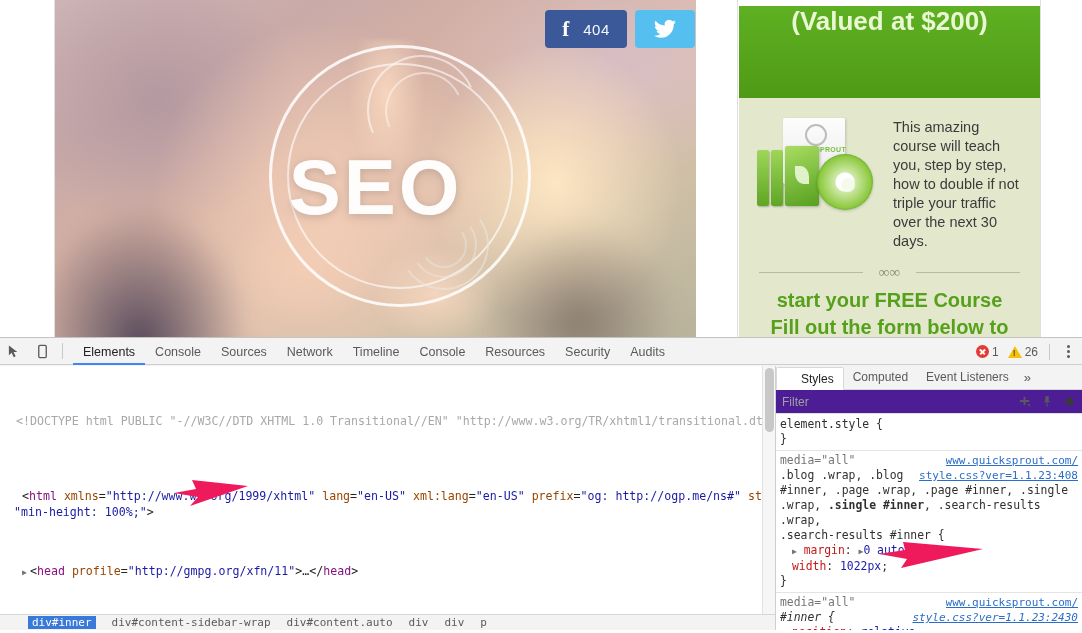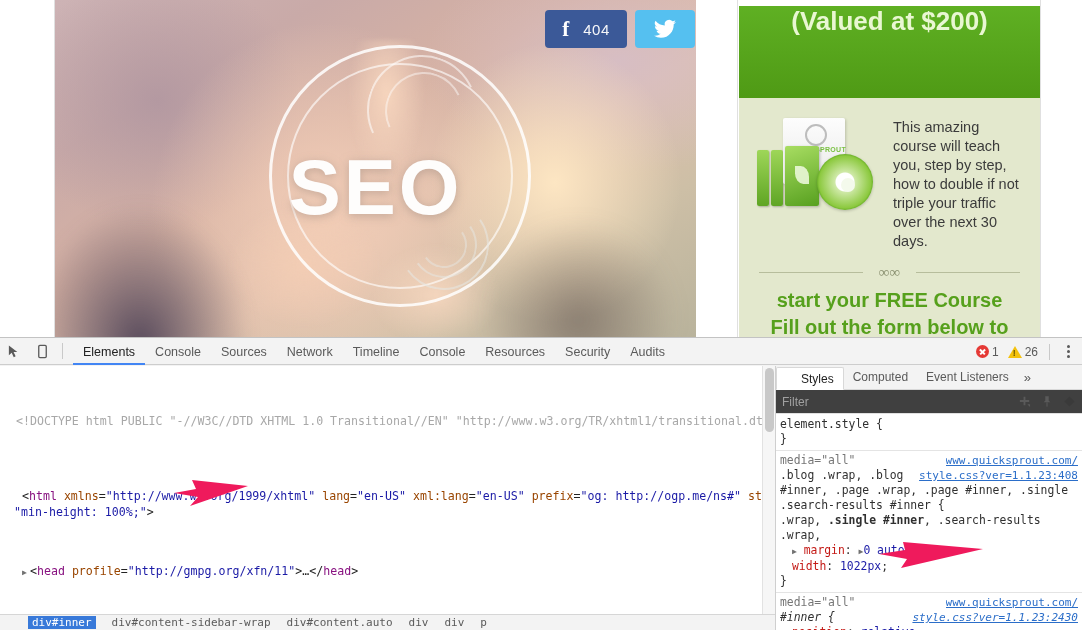--- a/index.html
+++ b/index.html
@@ -267,21 +267,21 @@
   
   #styles-panel { flex:1; position:relative; background:#fff; overflow:hidden; }
   #styles-tabs {
     height: 24px; border-bottom:1px solid #d8d8d8; display:flex; align-items:flex-end; background:#f3f3f3;
   }
   .st-tab { font-size:12px; padding: 0 9px; height:23px; line-height:23px; color:#5a5a5a; cursor:pointer; white-space:nowrap;}
   .st-tab.active { background:#fff; color:#222; border:1px solid #d8d8d8; border-bottom:1px solid #fff; border-radius:2px 2px 0 0; margin-bottom:-1px;padding-left:24px;}
   .st-more { font-size:13px; color:#5a5a5a; padding:0 6px; line-height:23px; cursor:pointer;}
   #styles-filter {
     height: 24px; border-bottom: 1px solid #e0e0e0; display:flex; align-items:center; padding: 0 6px;
-    background:#404040;
+    background:#4c1d95;
   }
   #styles-filter .ph { flex:1; font-size:12px; color:#a0a0a0; }
   #styles-filter .tools { display:flex; align-items:center; gap:10px; color:#5a5a5a; }
   #styles-filter .tools .ic { cursor:pointer; display:flex; align-items:center;}
   #styles-rules {
     position:absolute; left:0; right:0; top:49px; bottom:0; overflow:hidden;
     font-family:"DejaVu Sans Mono", monospace; font-size:11.4px; line-height:15px;
     color:#303030;
   }
   .rule { border-bottom:1px solid #e4e4e4; padding: 2px 0 3px 4px; position:relative; }
@@ -508,22 +508,22 @@
               <a>www.quicksprout.com/</a>
             </span>
           </div>
           <div style="position:relative;">
             <span class="sel-text">.blog .wrap, .blog</span>
             <span class="origin" style="top:0;">
               <a>style.css?ver=1.1.23:408</a>
             </span>
           </div>
           <div class="sel-text">#inner, .page .wrap, .page #inner, .single</div>
+          <div class="sel-text">.wrap, <span class="bold">.single #inner</span>, .search-results .wrap,</div>
           <div class="sel-text">.search-results #inner <span class="brace">{</span></div>
-          <div class="sel-text">.wrap, <span class="bold">.single #inner</span>, .search-results .wrap,</div>
           <div><span class="prop"><span class="arrowtri">▶</span>&nbsp;</span><span class="prop" style="padding-left:0;">margin</span><span class="brace">: </span><span class="arrowtri">▶</span><span class="pval">0 auto</span><span class="brace">;</span></div>
           <div><span class="prop">width</span><span class="brace">: </span><span class="pval">1022px</span><span class="brace">;</span></div>
           <div><span class="brace">}</span></div>
         </div>
 
         <div class="rule">
           <div class="hdr">
             <span class="media">media="all"</span>
             <span class="origin">
               <a>www.quicksprout.com/</a>

